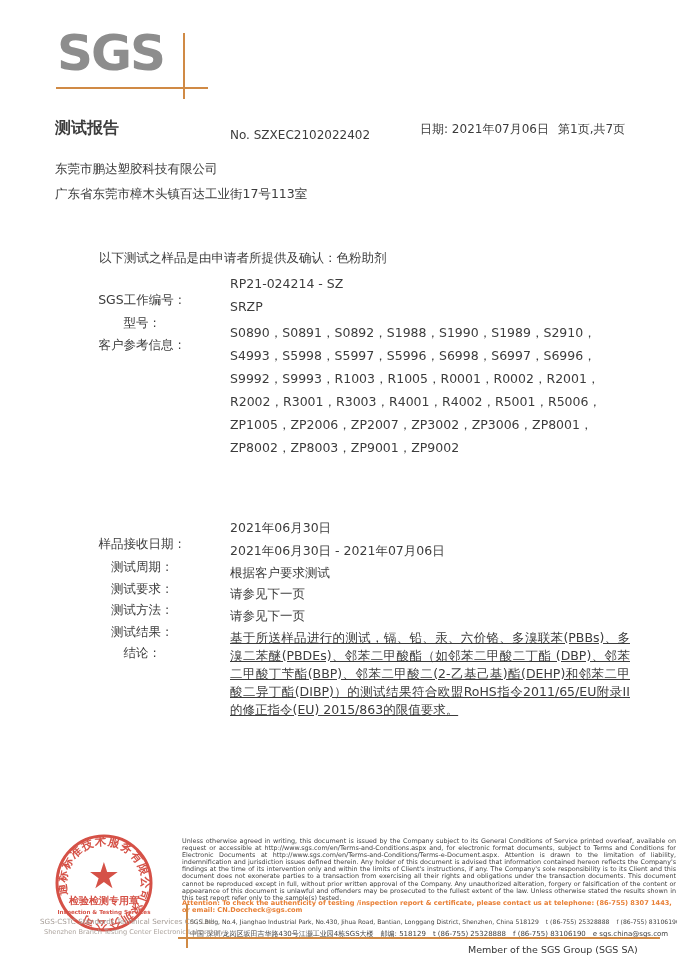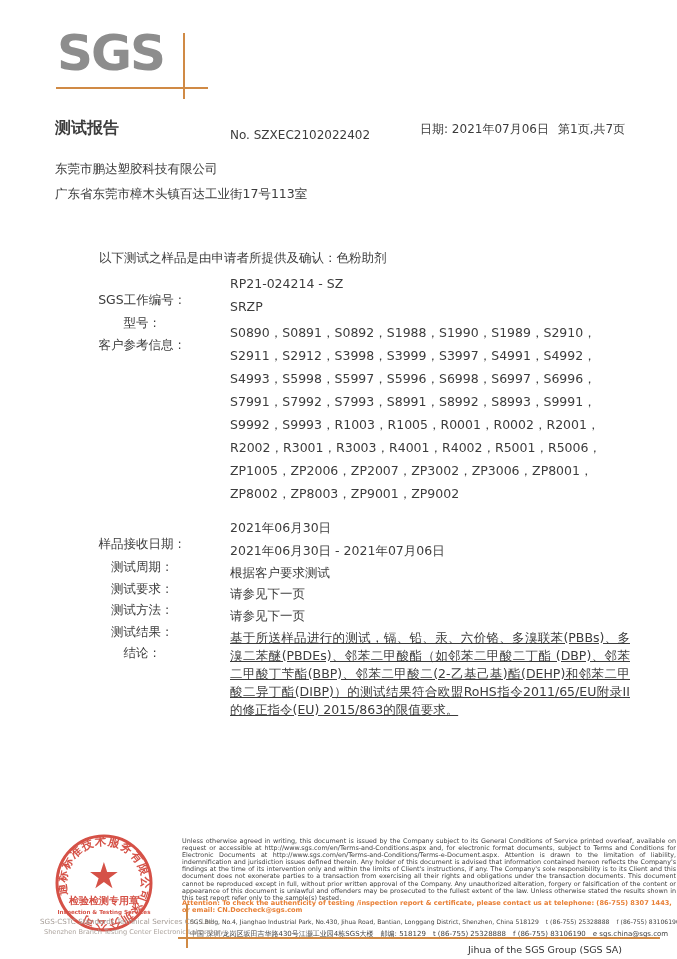--- a/index.html
+++ b/index.html
@@ -75,23 +75,21 @@
     <span class="val">RP21-024214 - SZ</span>
   </div>
   <div class="row" style="top:299px">
     <span class="lbl">型号 :</span>
     <span class="val">SRZP</span>
   </div>
   <div class="row" style="top:321px">
     <span class="lbl">客户参考信息 :</span>
     <div class="val">
       <div class="ref-line">S0890，S0891，S0892，S1988，S1990，S1989，S2910，</div>
-      <div class="ref-line">S2911，S2912，S3998，S3999，S3997，S4991，S4992，</div>
       <div class="ref-line">S4993，S5998，S5997，S5996，S6998，S6997，S6996，</div>
-      <div class="ref-line">S7991，S7992，S7993，S8991，S8992，S8993，S9991，</div>
       <div class="ref-line">S9992，S9993，R1003，R1005，R0001，R0002，R2001，</div>
       <div class="ref-line">R2002，R3001，R3003，R4001，R4002，R5001，R5006，</div>
       <div class="ref-line">ZP1005，ZP2006，ZP2007，ZP3002，ZP3006，ZP8001，</div>
       <div class="ref-line">ZP8002，ZP8003，ZP9001，ZP9002</div>
     </div>
   </div>
   <div class="row" style="top:520px">
     <span class="lbl">样品接收日期 :</span>
     <span class="val">2021年06月30日</span>
   </div>
@@ -119,21 +117,21 @@
   <div class="legal">Unless otherwise agreed in writing, this document is issued by the Company subject to its General Conditions of Service printed overleaf, available on request or accessible at http://www.sgs.com/en/Terms-and-Conditions.aspx and, for electronic format documents, subject to Terms and Conditions for Electronic Documents at http://www.sgs.com/en/Terms-and-Conditions/Terms-e-Document.aspx. Attention is drawn to the limitation of liability, indemnification and jurisdiction issues defined therein. Any holder of this document is advised that information contained hereon reflects the Company's findings at the time of its intervention only and within the limits of Client's instructions, if any. The Company's sole responsibility is to its Client and this document does not exonerate parties to a transaction from exercising all their rights and obligations under the transaction documents. This document cannot be reproduced except in full, without prior written approval of the Company. Any unauthorized alteration, forgery or falsification of the content or appearance of this document is unlawful and offenders may be prosecuted to the fullest extent of the law. Unless otherwise stated the results shown in this test report refer only to the sample(s) tested.</div>
   <div class="attention">Attention: To check the authenticity of testing /inspection report &amp; certificate, please contact us at telephone: (86-755) 8307 1443, or email: CN.Doccheck@sgs.com</div>
   <div class="addr1">
     <span>SGS Bldg, No.4, Jianghao Industrial Park, No.430, Jihua Road, Bantian, Longgang District, Shenzhen, China 518129</span><span>t (86-755) 25328888</span><span>f (86-755) 83106190</span>
   </div>
   <div class="addr2">
     <span>中国·深圳·龙岗区坂田吉华路430号江灏工业园4栋SGS大楼</span><span>邮编: 518129</span><span>t (86-755) 25328888</span><span>f (86-755) 83106190</span><span>e sgs.china@sgs.com</span>
   </div>
   <div class="footer-vline"></div>
   <div class="footer-hline"></div>
-  <div class="member">Jihua of the SGS Group (SGS SA)</div>
+  <div class="member">Member of the SGS Group (SGS SA)</div>
 
   <svg class="stamp-svg" width="112" height="108" viewBox="0 0 112 108">
     <g opacity="0.88">
       <circle cx="56" cy="53" r="47" fill="none" stroke="#d03a2e" stroke-width="3"></circle>
       <path id="ringpath" d="M 56,53 m -38,0 a 38,38 0 1,1 76,0 a 38,38 0 1,1 -76,0" fill="none"></path>
       <g transform="rotate(-18 56 53)">
         <text font-size="11.5" letter-spacing="1" fill="#d03a2e" font-weight="bold">
           <textPath href="#ringpath">通标标准技术服务有限公司深圳分公司</textPath>
         </text>
       </g>

